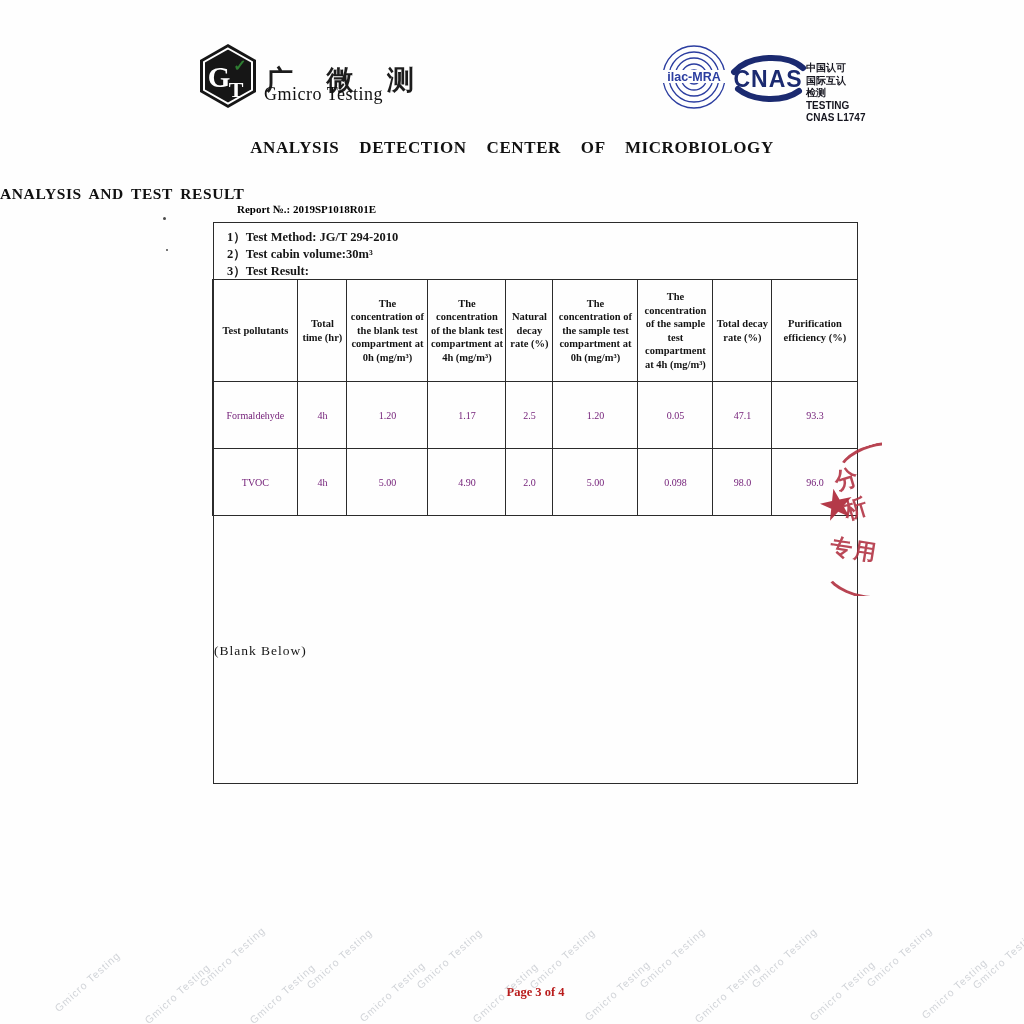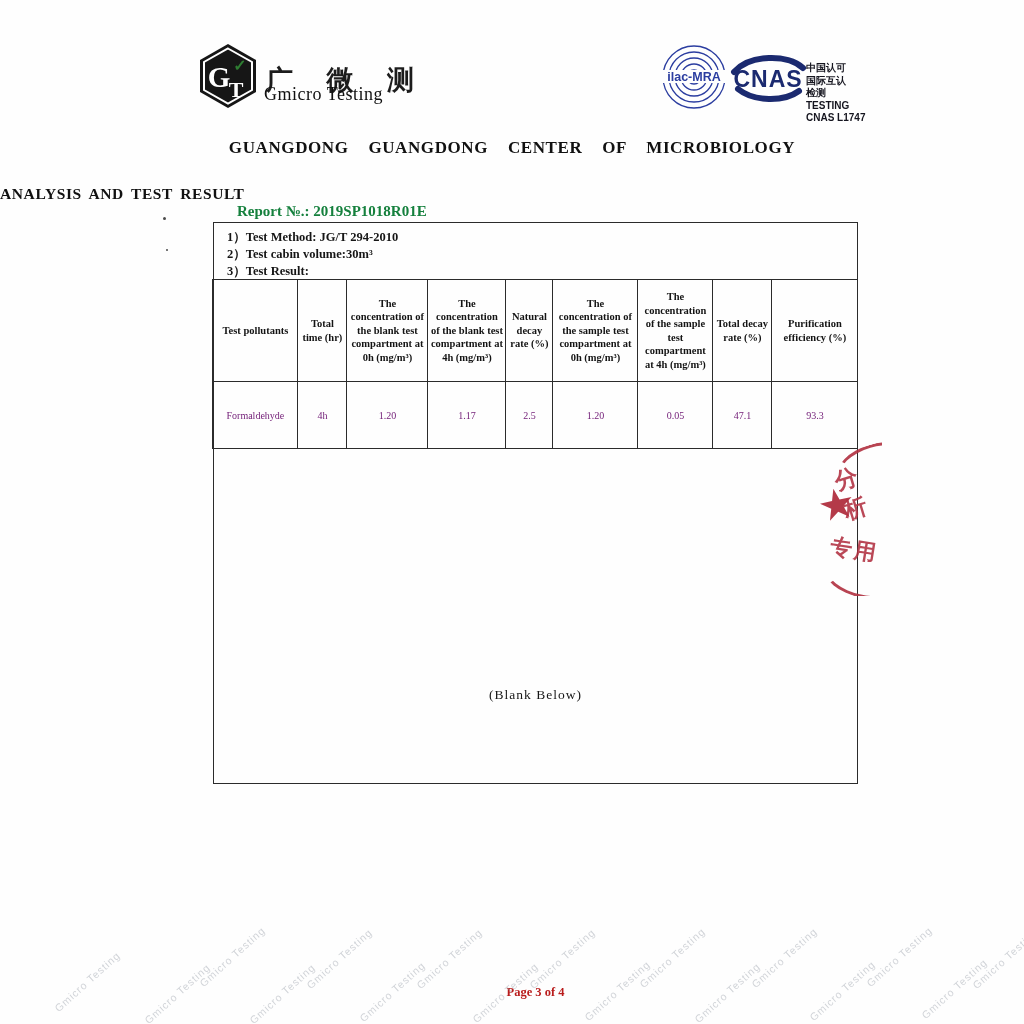--- a/index.html
+++ b/index.html
@@ -15,30 +15,30 @@
   
   .gt-logo{position:absolute;left:198px;top:42px;width:60px;height:68px;}
   .cn-name{position:absolute;left:266px;top:50px;font-size:27px;font-weight:bold;letter-spacing:13px;color:#1c1c1c;font-family:"Liberation Sans",sans-serif;white-space:nowrap;margin-top:12px;}
   .en-name{position:absolute;left:264px;top:84px;font-size:18px;color:#111;letter-spacing:.5px;}
   .ilac{position:absolute;left:661px;top:44px;width:66px;height:66px;}
   .cnas{position:absolute;left:728px;top:52px;width:80px;height:52px;}
   .accred{position:absolute;left:806px;top:46px;font-family:"Liberation Sans",sans-serif;font-size:10px;font-weight:bold;line-height:12.5px;color:#15151f;margin-top:16px;}
   
   .doc-title{position:absolute;left:0;top:138px;width:100%;text-align:center;font-size:17px;font-weight:bold;word-spacing:15px;letter-spacing:.6px;color:#111;}
   .doc-subtitle{position:absolute;left:0;top:185px;width:100%;text-align:left;font-size:15.5px;font-weight:bold;letter-spacing:.6px;word-spacing:3px;color:#111;}
-  .report-no{position:absolute;left:237px;top:203px;font-size:15px;font-weight:bold;color:#15803d;}
+  .report-no{position:absolute;left:237px;top:203px;font-size:11px;font-weight:bold;color:#000000;}
   
   .main-box{position:absolute;left:213px;top:222px;width:645px;height:562px;border:1.6px solid #2b2b2b;box-sizing:border-box;background:transparent;}
   .notes{position:absolute;left:0;top:0;width:100%;height:56px;box-sizing:border-box;padding:6px 0 0 13px;font-size:12.5px;font-weight:bold;line-height:16.8px;color:#161616;}
   .notes div{white-space:nowrap;}
   .result-table{position:absolute;left:-1.6px;top:56px;border-collapse:collapse;table-layout:fixed;width:645px;}
   .result-table th,.result-table td{border:1.4px solid #2b2b2b;text-align:center;vertical-align:middle;padding:1px 2px;box-sizing:border-box;}
   .result-table th{font-size:10.5px;font-weight:bold;line-height:13.5px;height:102px;color:#141414;}
   .result-table td{font-size:10px;height:67px;color:#701a75;}
-  .blank-note{position:absolute;left:0;top:420px;width:100%;text-align:center;font-size:13.5px;color:#161616;letter-spacing:1px;margin-top:44px;}
+  .blank-note{position:absolute;left:0;top:420px;width:100%;font-size:13.5px;color:#161616;letter-spacing:1px;}
   
   .stamp{position:absolute;left:818px;top:438px;width:64px;height:158px;overflow:hidden;pointer-events:none;}
   .stamp *{position:absolute;color:#b13040;}
   .stamp .arc-top{left:18px;top:6px;width:74px;height:40px;border:3.5px solid transparent;border-top-color:#b13040;border-radius:50%;transform:rotate(-16deg);opacity:.9;}
   .stamp .txt-top{left:21px;top:22px;font-size:23px;font-weight:bold;transform:rotate(-17deg);letter-spacing:3px;opacity:.88;font-family:"Liberation Sans",sans-serif;}
   .stamp .star{left:0px;top:46px;font-size:42px;transform:rotate(-12deg);opacity:.95;line-height:1;}
   .stamp .txt-bottom{left:12px;top:97px;font-size:22px;font-weight:bold;transform:rotate(9deg);letter-spacing:2px;opacity:.88;font-family:"Liberation Sans",sans-serif;}
   .stamp .arc-bottom{left:6px;top:116px;width:76px;height:38px;border:3.5px solid transparent;border-bottom-color:#b13040;border-radius:50%;transform:rotate(12deg);opacity:.9;}
   
   .page-label{position:absolute;left:213px;top:985px;width:645px;text-align:center;font-size:12.5px;font-weight:bold;color:#b91c1c;}
@@ -79,21 +79,21 @@
   </svg>
 
   <div class="accred">
     <div>中国认可</div>
     <div>国际互认</div>
     <div>检测</div>
     <div>TESTING</div>
     <div>CNAS L1747</div>
   </div>
 
-  <div class="doc-title">GUANGDONG GUANGDONG CENTER OF MICROBIOLOGY</div>
+  <div class="doc-title">ANALYSIS DETECTION CENTER OF MICROBIOLOGY</div>
   <div class="doc-subtitle">ANALYSIS AND TEST RESULT</div>
   <div class="report-no">Report №.: 2019SP1018R01E</div>
 
   <div class="speck" style="left:163px;top:217px;"></div>
   <div class="speck" style="left:166px;top:249px;width:2px;height:2px;"></div>
 
   <div class="main-box">
     <div class="notes">
       <div>1）Test Method:  JG/T 294-2010</div>
       <div>2）Test cabin volume:30m³</div>
@@ -130,20 +130,31 @@
           <td>Formaldehyde</td>
           <td>4h</td>
           <td>1.20</td>
           <td>1.17</td>
           <td>2.5</td>
           <td>1.20</td>
           <td>0.05</td>
           <td>47.1</td>
           <td>93.3</td>
         </tr>
+        <tr>
+          <td>TVOC</td>
+          <td>4h</td>
+          <td>5.00</td>
+          <td>4.90</td>
+          <td>2.0</td>
+          <td>5.00</td>
+          <td>0.098</td>
+          <td>98.0</td>
+          <td>96.0</td>
+        </tr>
       </tbody>
     </table>
 
     <div class="blank-note">(Blank Below)</div>
   </div>
 
   <div class="stamp">
     <div class="arc-top"></div>
     <div class="txt-top">分析</div>
     <div class="star">★</div>

